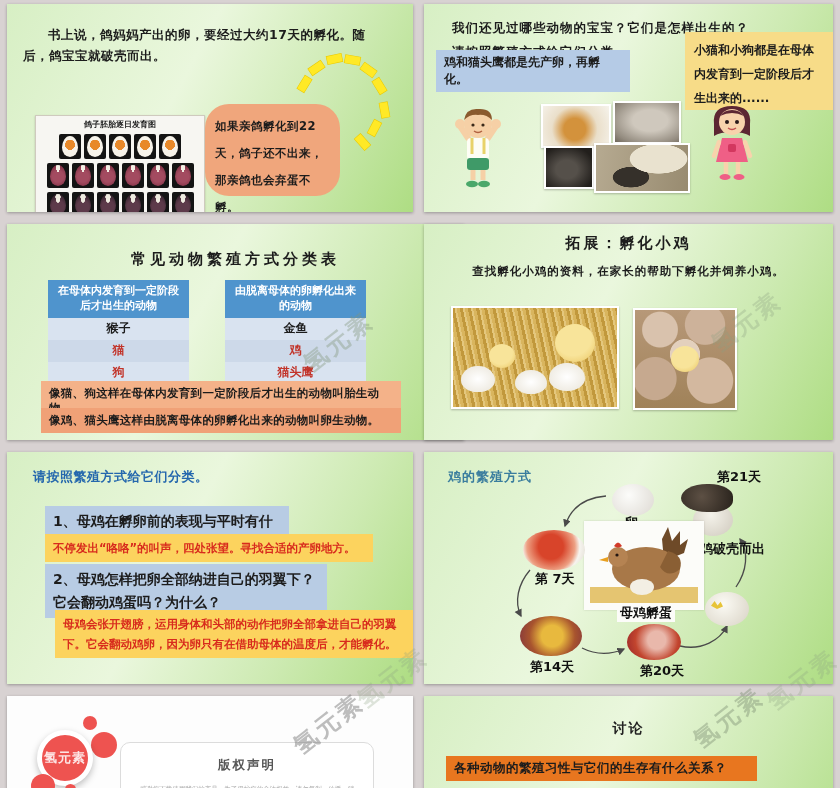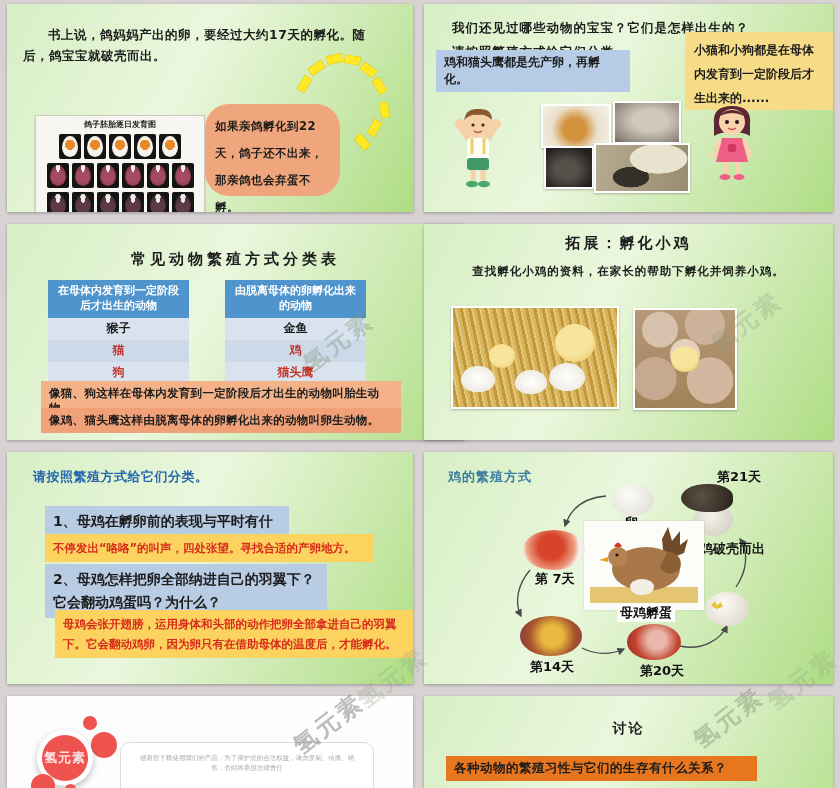--- a/index.html
+++ b/index.html
@@ -291,20 +291,21 @@
 
     <div class="egg-shape" style="left:96px;top:164px;width:62px;height:40px;background:radial-gradient(circle at 52% 50%,#e8b93e 0 28%,#a8542e 60%,#7c3040);"></div>
     <div class="cyc-label" style="left:106px;top:206px;">第14天</div>
 
     <div class="egg-shape" style="left:203px;top:172px;width:54px;height:36px;background:radial-gradient(circle at 55% 45%,#e9b8ab 0 25%,#c2452e 60%,#93222a);"></div>
     <div class="cyc-label" style="left:216px;top:210px;">第20天</div>
   </div>
 
   <div class="slide white" style="left:7px;top:696px;width:406px;height:200px;">
     <div class="copy-box" style="left:113px;top:46px;width:252px;height:150px;">
+      <div class="copy-title" style="margin-top:14px;">版权声明</div>
       <div class="copy-body" style="margin:10px 14px 0;">感谢您下载使用我们的产品，为了保护您的合法权益，请勿复制、传播、销售，否则将承担法律责任</div>
     </div>
     <div class="red-circle" style="left:76px;top:20px;width:14px;height:14px;"></div>
     <div class="red-circle" style="left:84px;top:36px;width:26px;height:26px;"></div>
     <div class="red-circle ring" style="left:30px;top:34px;width:46px;height:46px;display:flex;align-items:center;justify-content:center;">
       <span class="logo-text">氢元素</span>
     </div>
     <div class="red-circle" style="left:24px;top:78px;width:24px;height:24px;"></div>
     <div class="red-circle" style="left:58px;top:88px;width:11px;height:11px;"></div>
   </div>

